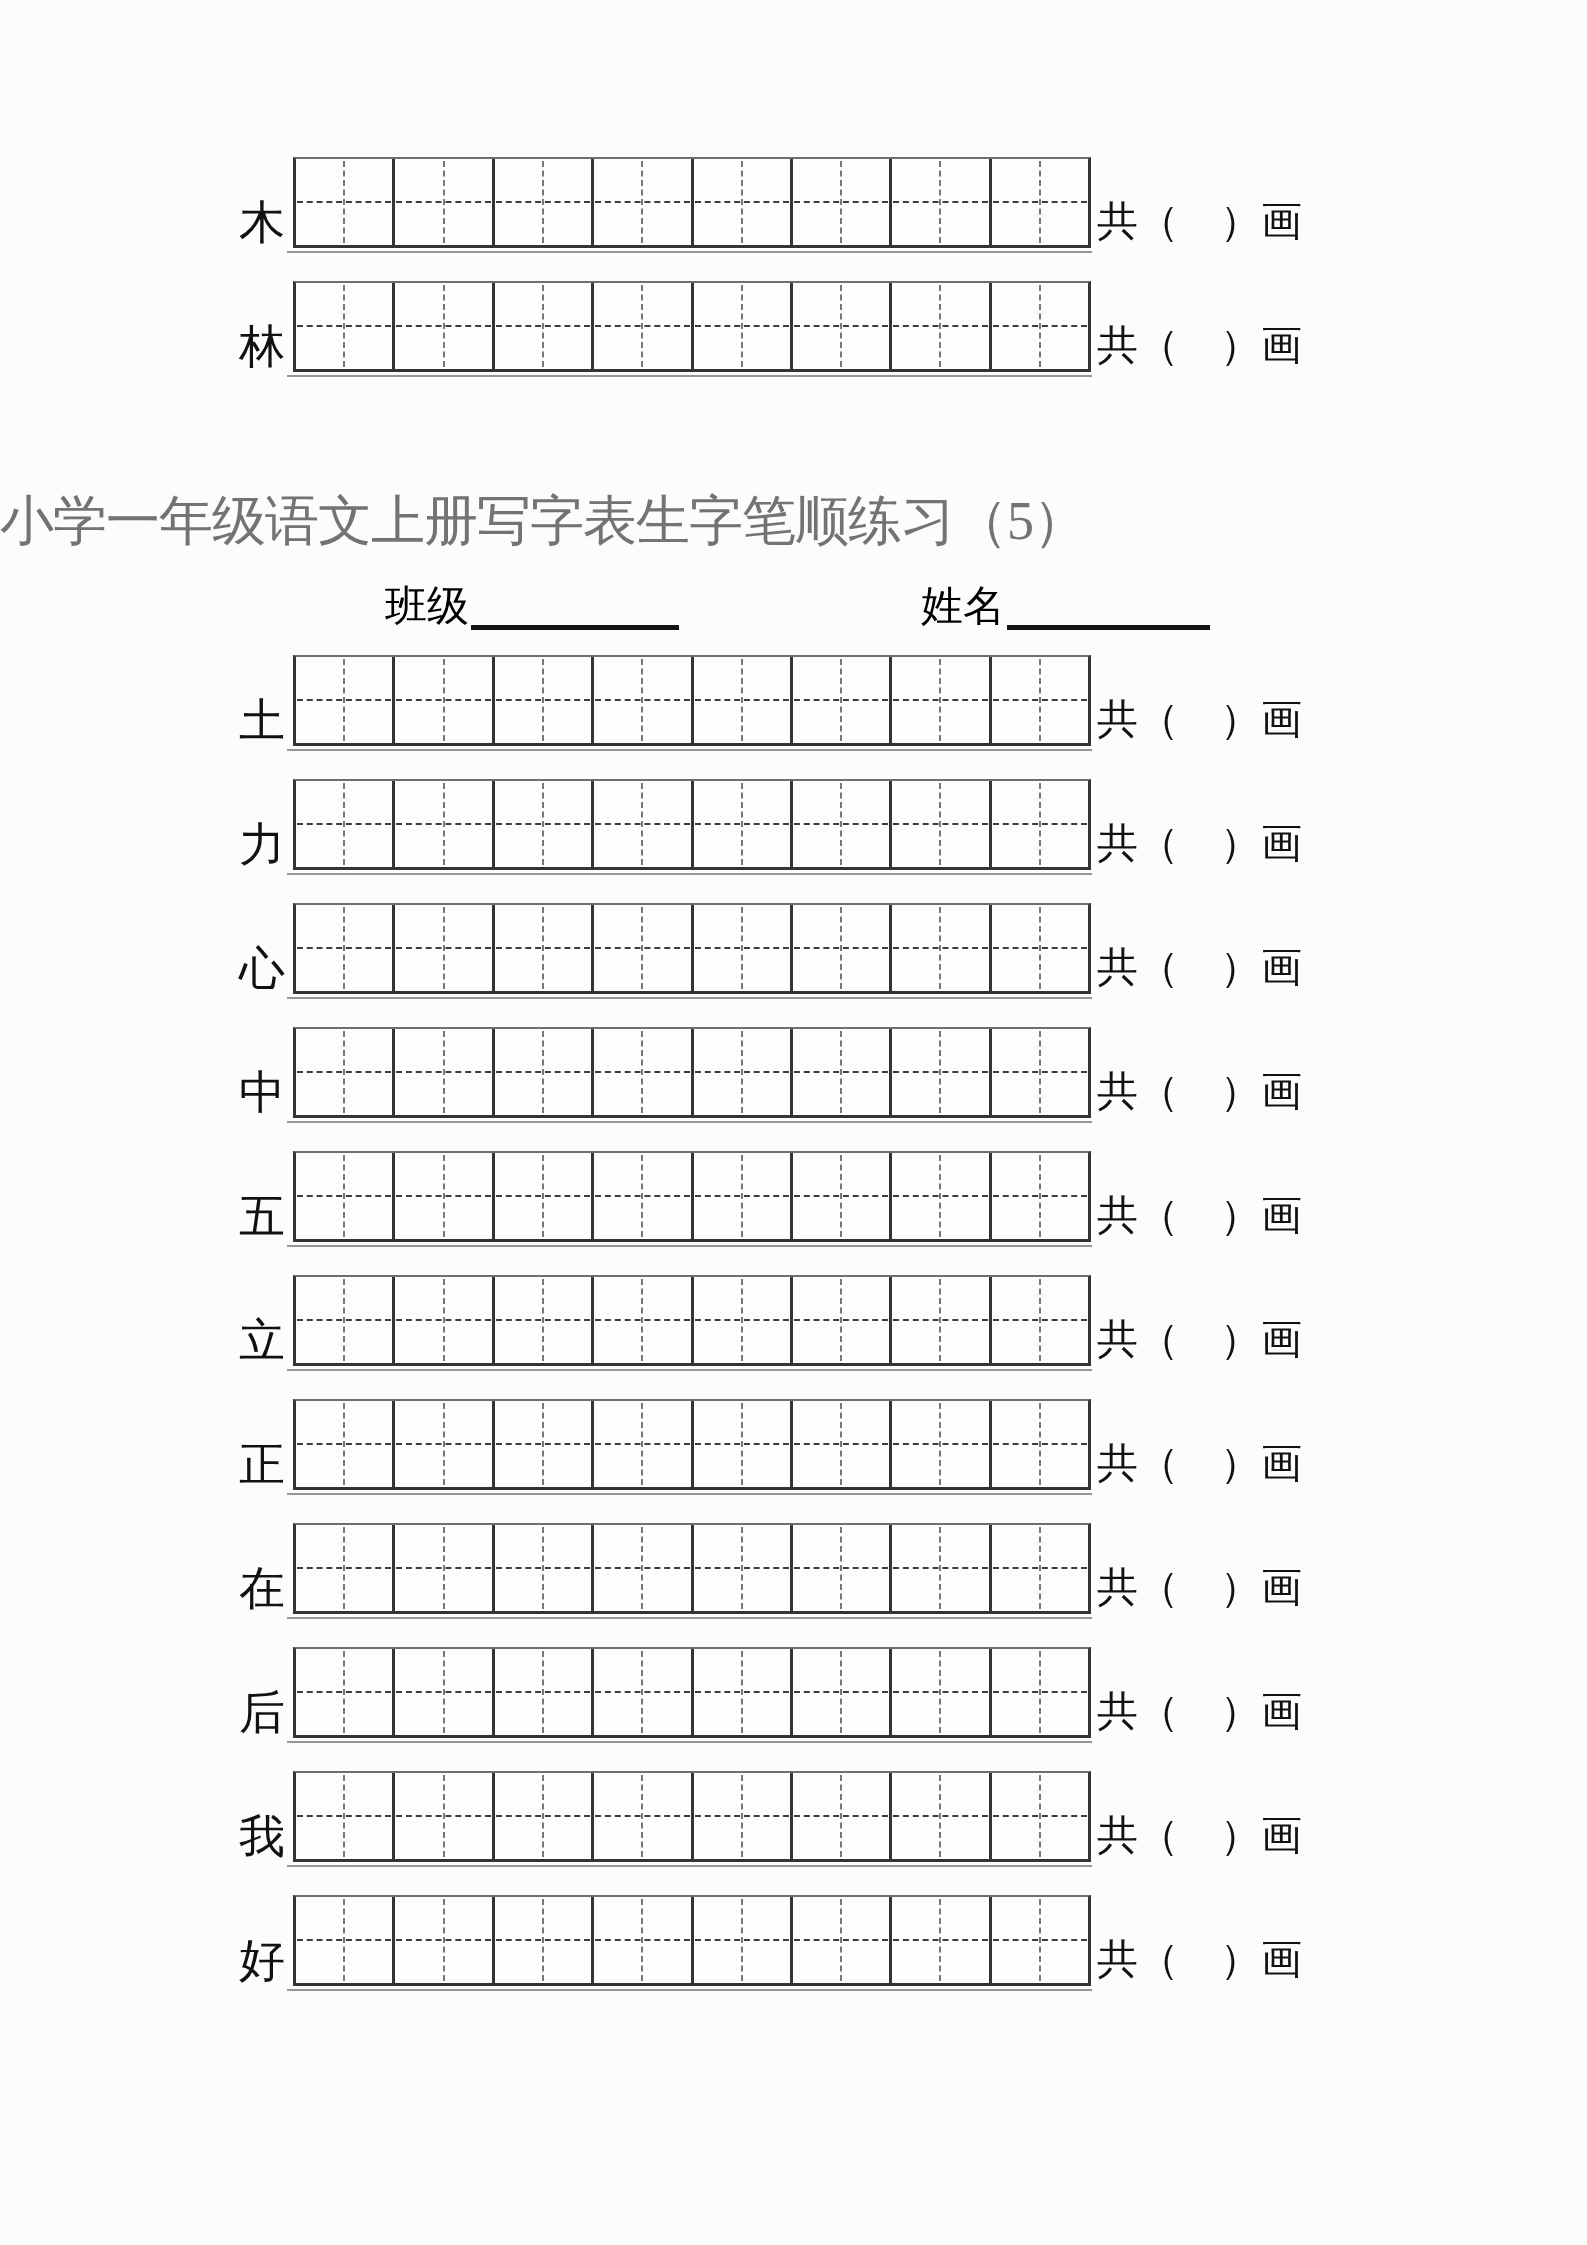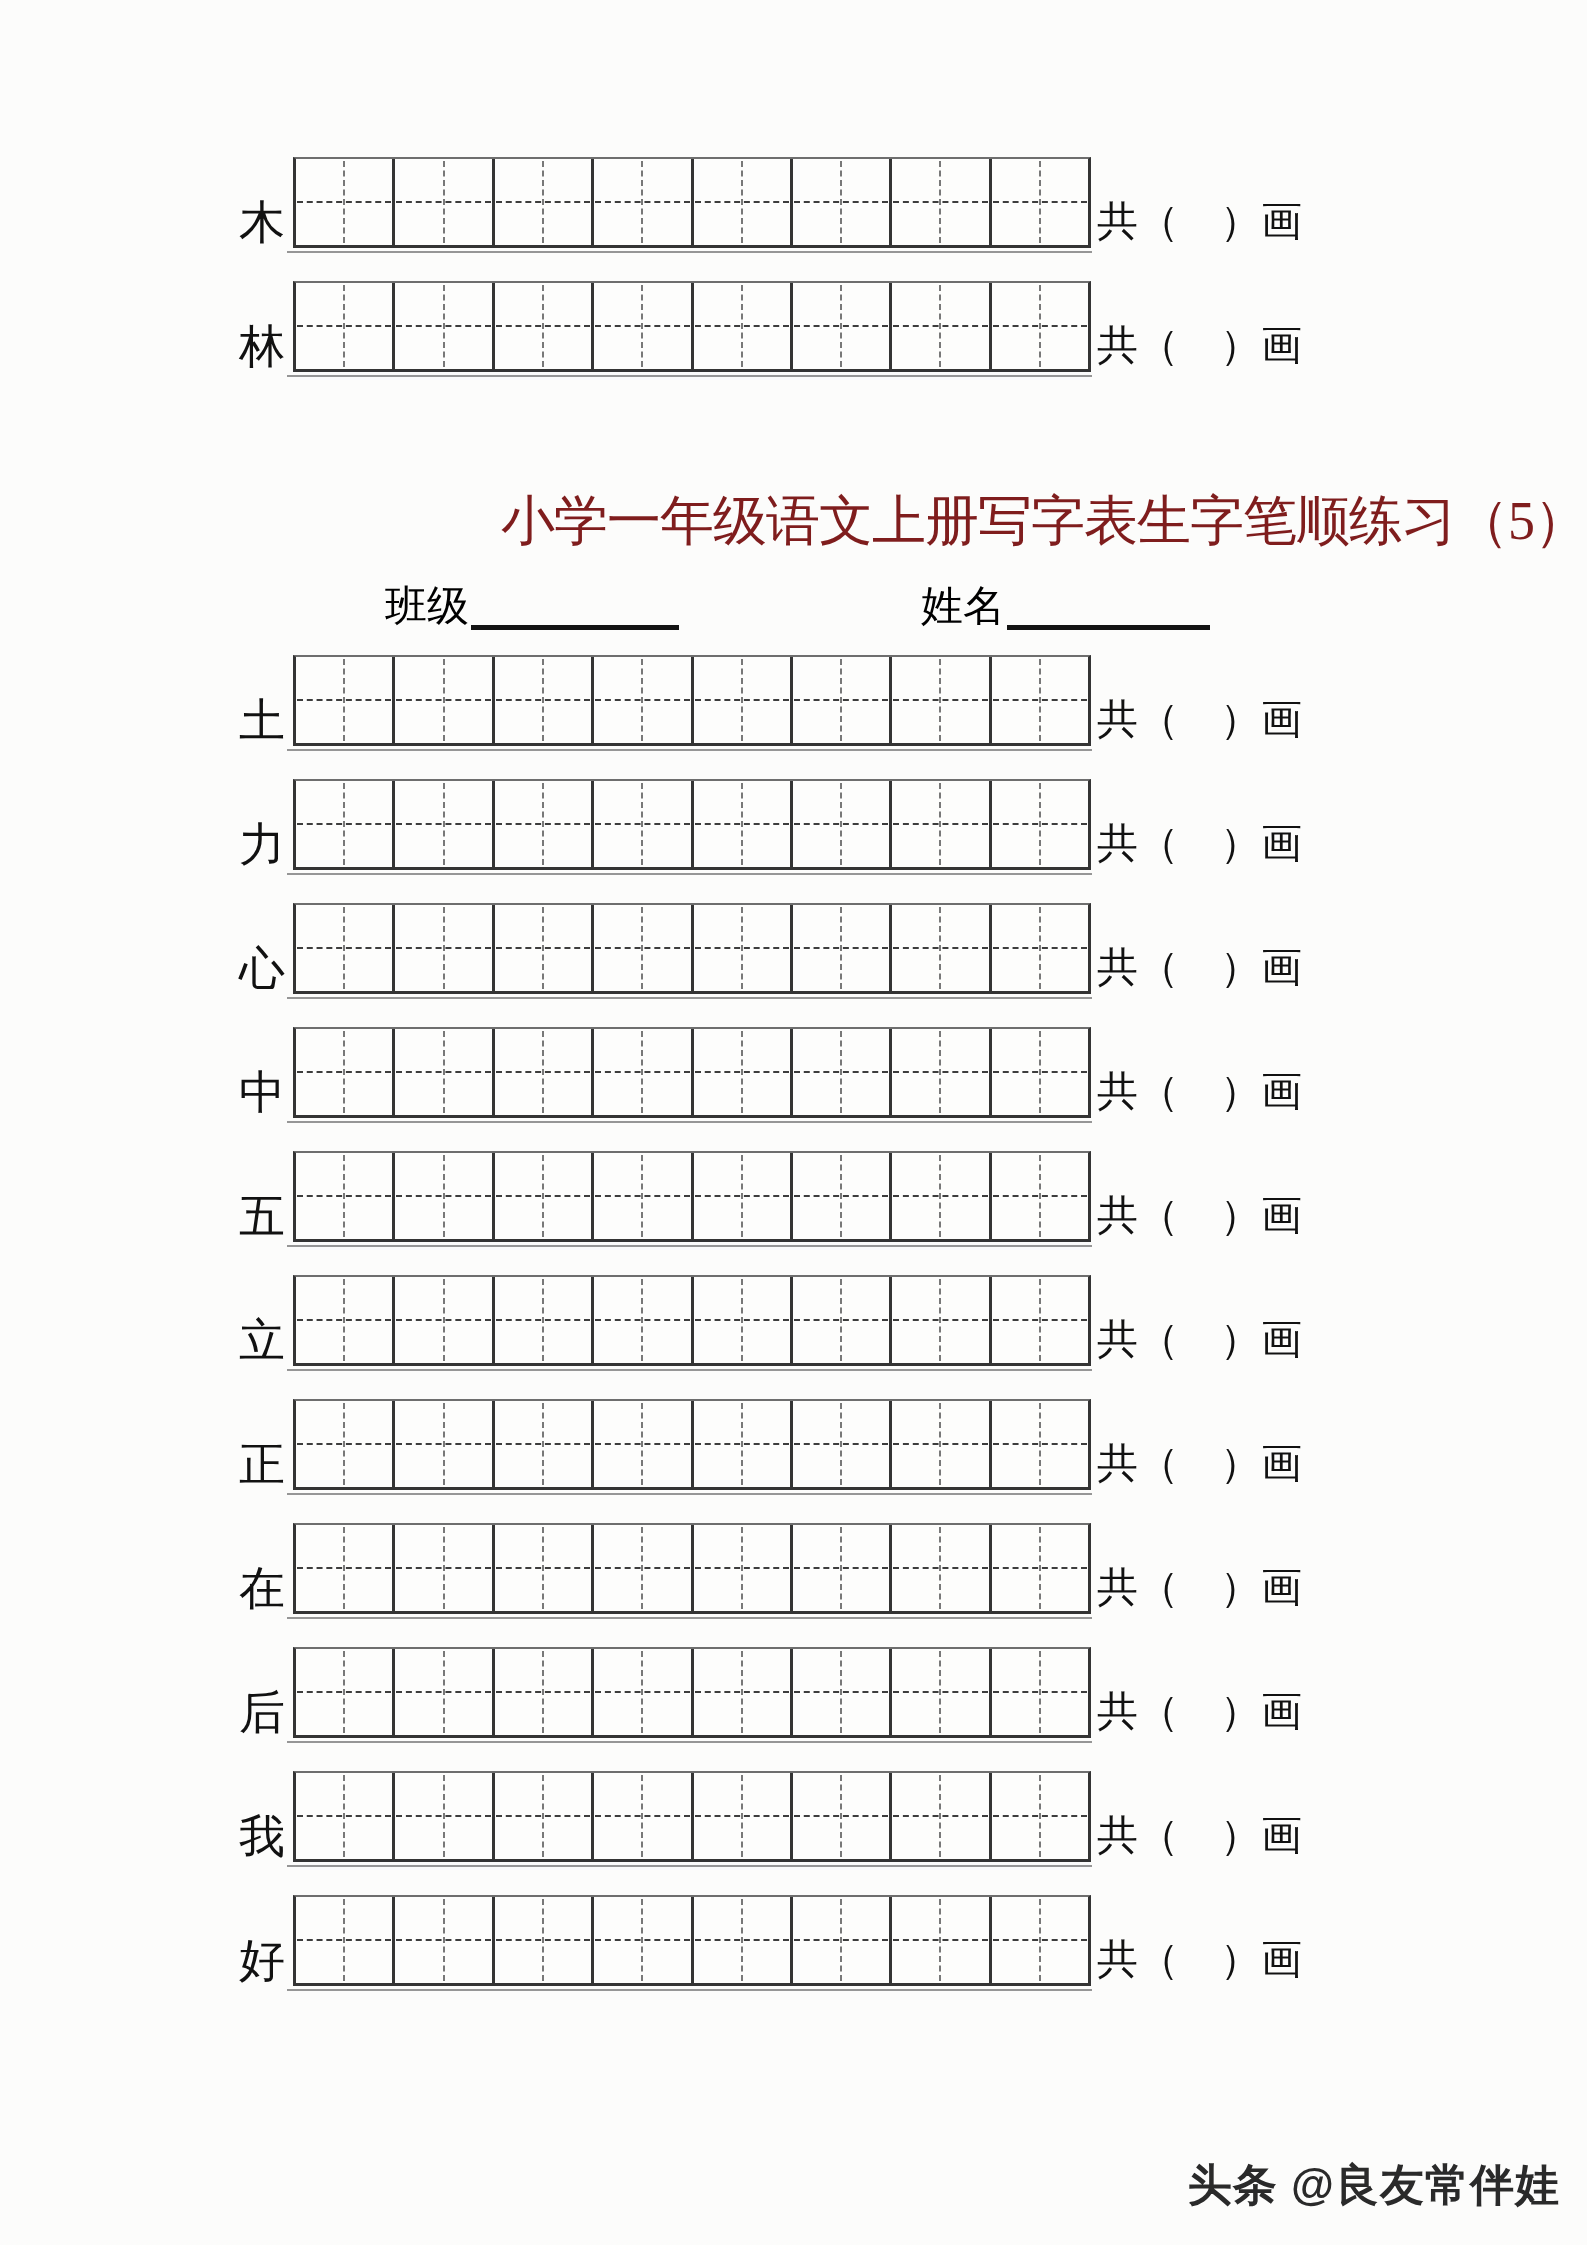--- a/index.html
+++ b/index.html
@@ -89,22 +89,22 @@
     color: #111;
   }
 
   
   .title {
     margin: 116px 0 0 0;
     font-size: 54px;
     font-weight: normal;
     letter-spacing: -1px;
     line-height: 66px;
-    text-align: right;
-    color: #7f1d1d;
+    text-align: left;
+    color: #737373;
   }
 
   
   .class-line {
     margin-top: 28px;
     padding-left: 385px;
     font-size: 42px;
     line-height: 48px;
     color: #000000;
   }
@@ -323,15 +323,14 @@
           <div class="cell"></div>
           <div class="cell"></div>
           <div class="cell"></div>
           <div class="cell"></div>
           <div class="cell"></div>
         </div>
         <span class="count-label">共（　）画</span>
       </div>
     </div>
 
-  <div class="footer">头条 @良友常伴娃</div>
 
 </div>
 
 </body></html>

